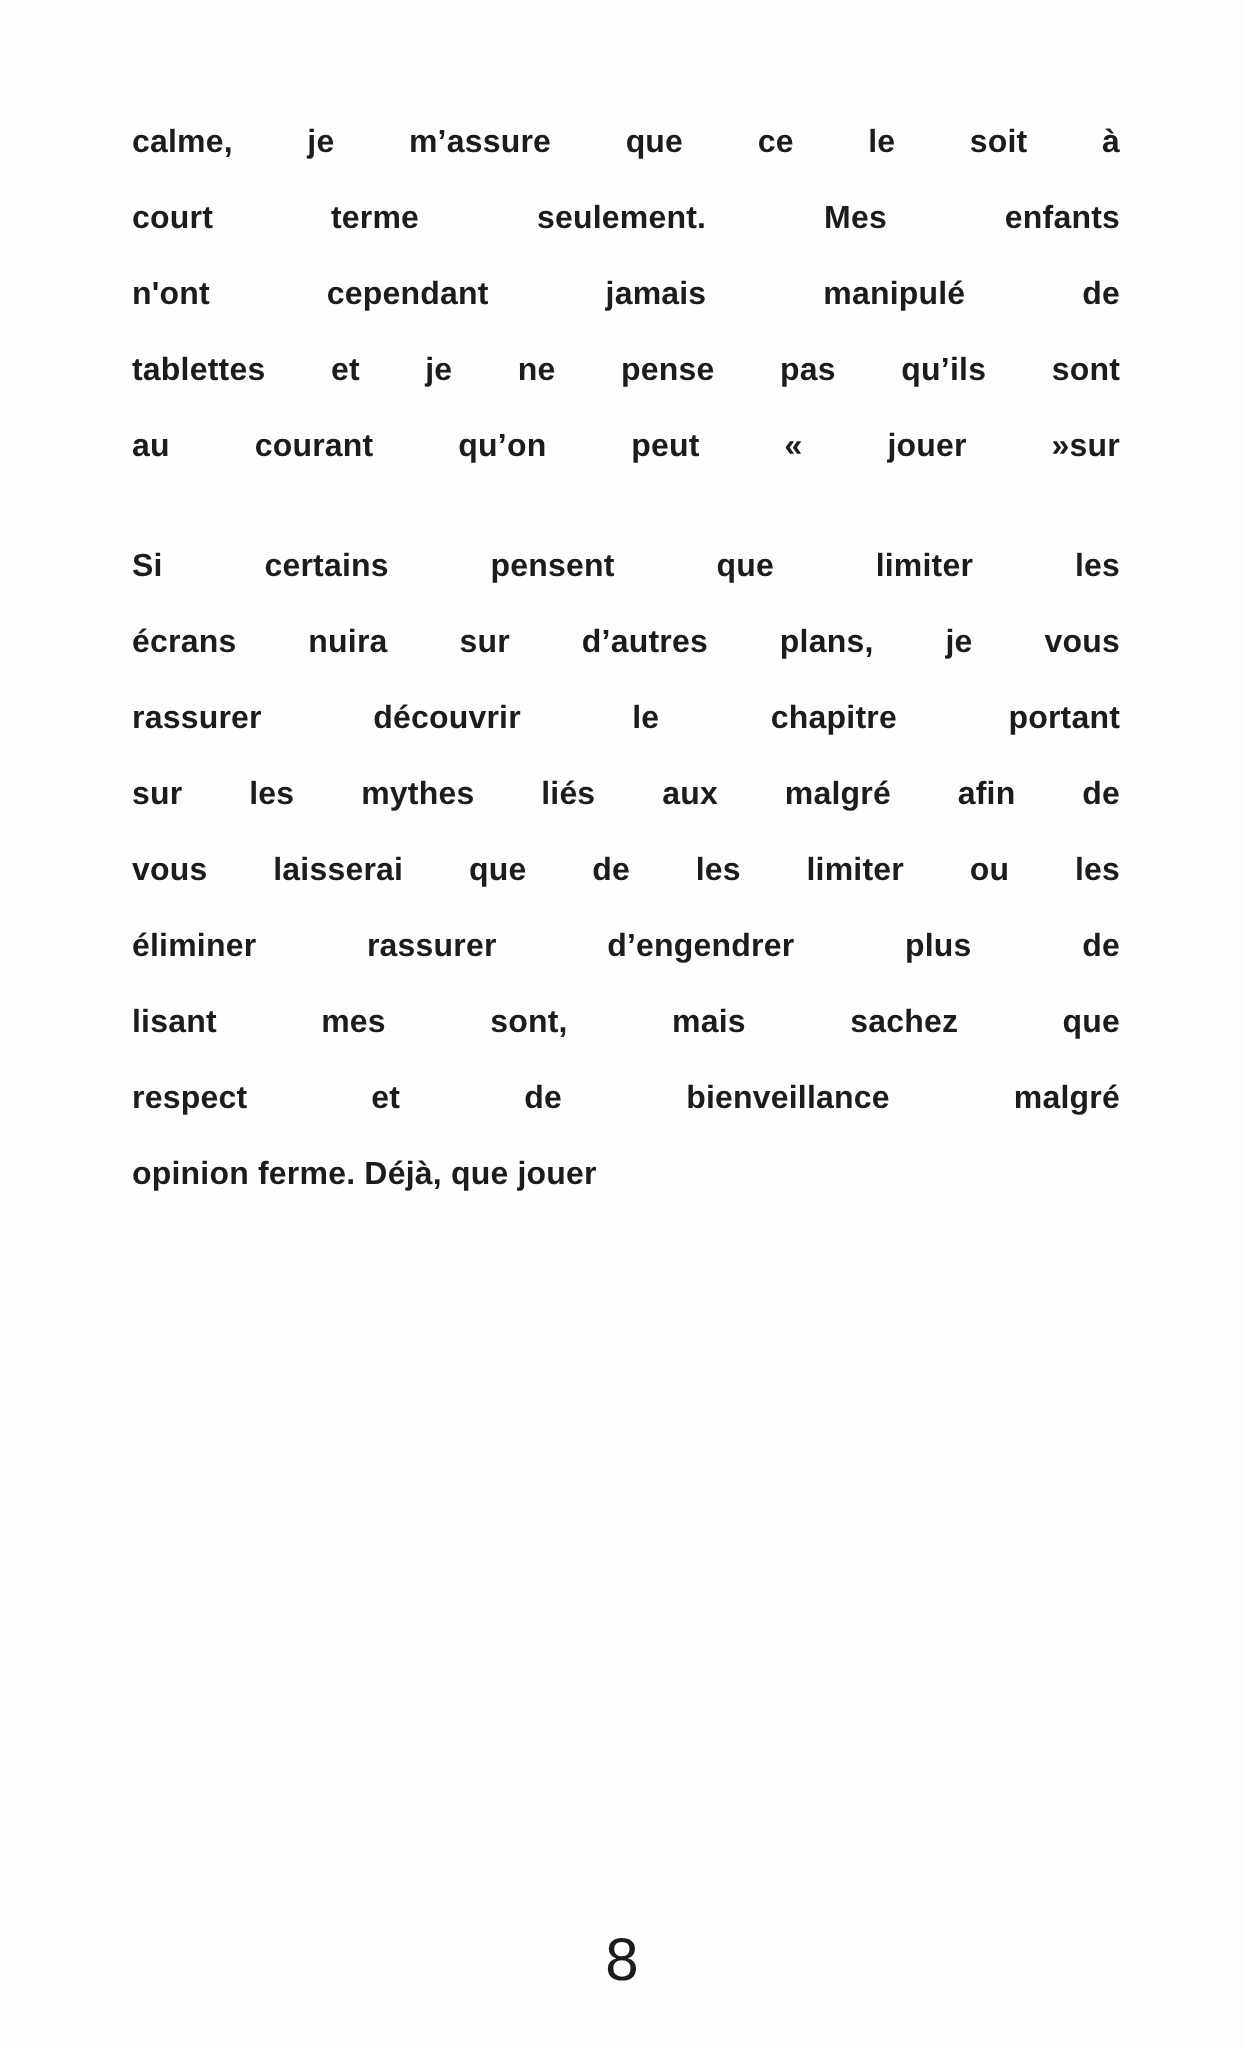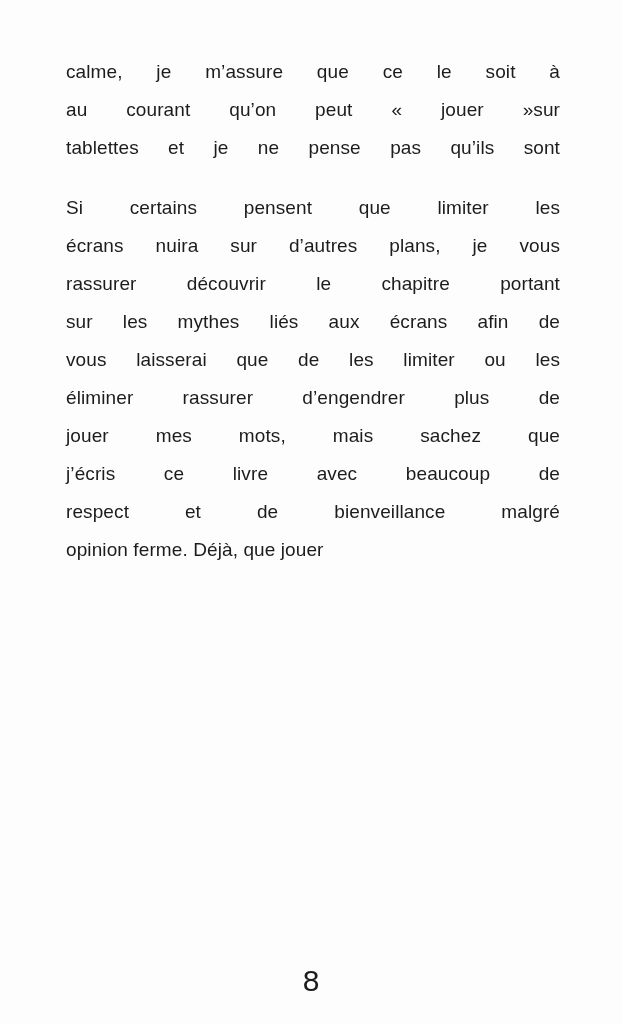--- a/index.html
+++ b/index.html
@@ -13,23 +13,23 @@
     color: #1c1c1c;
     font-family: "Liberation Sans", "DejaVu Sans", sans-serif;
     position: relative;
     overflow: hidden;
   }
   .text-block {
     padding: 53px 62px 0 66px;
   }
   .paragraph {
     margin: 0;
-    font-size: 19px;
+    font-size: 16px;
     line-height: 38px;
-    font-weight: 400;
+    font-weight: 700;
     letter-spacing: 0.1px;
   }
   .paragraph + .paragraph {
     margin-top: 22px;
   }
   .line {
     display: block;
     text-align: justify;
     text-align-last: justify;
   }
@@ -46,30 +46,31 @@
     line-height: 1;
   }
 </style>
 </head>
 <body>
 
 <main class="page">
   <section class="text-block">
     <div class="paragraph">
         <span class="line">calme, je m’assure  que ce le soit à</span>
+        <span class="line">court terme seulement. Mes enfants</span>
+        <span class="line">n'ont cependant jamais manipulé de</span>
+        <span class="line">tablettes et je ne pense pas qu’ils sont</span>
         <span class="line">au courant qu’on peut « jouer »sur</span>
-        <span class="line">tablettes et je ne pense pas qu’ils sont</span>
       </div>
     <div class="paragraph">
         <span class="line">Si certains pensent que limiter les</span>
         <span class="line">écrans nuira sur d’autres plans, je vous</span>
         <span class="line">rassurer découvrir le chapitre portant</span>
-        <span class="line">sur les mythes liés aux écrans afin de</span>
+        <span class="line">sur les mythes liés aux malgré afin de</span>
         <span class="line">vous laisserai que de les  limiter ou les</span>
         <span class="line">éliminer rassurer d’engendrer plus de</span>
-        <span class="line">jouer mes mots, mais sachez que</span>
-        <span class="line">j’écris ce livre avec beaucoup de</span>
+        <span class="line">lisant mes sont, mais sachez que</span>
         <span class="line">respect et de bienveillance malgré</span>
         <span class="line last">opinion ferme. Déjà, que jouer</span>
       </div>
   </section>
   <footer class="page-number">8</footer>
 </main>
 
 </body></html>

